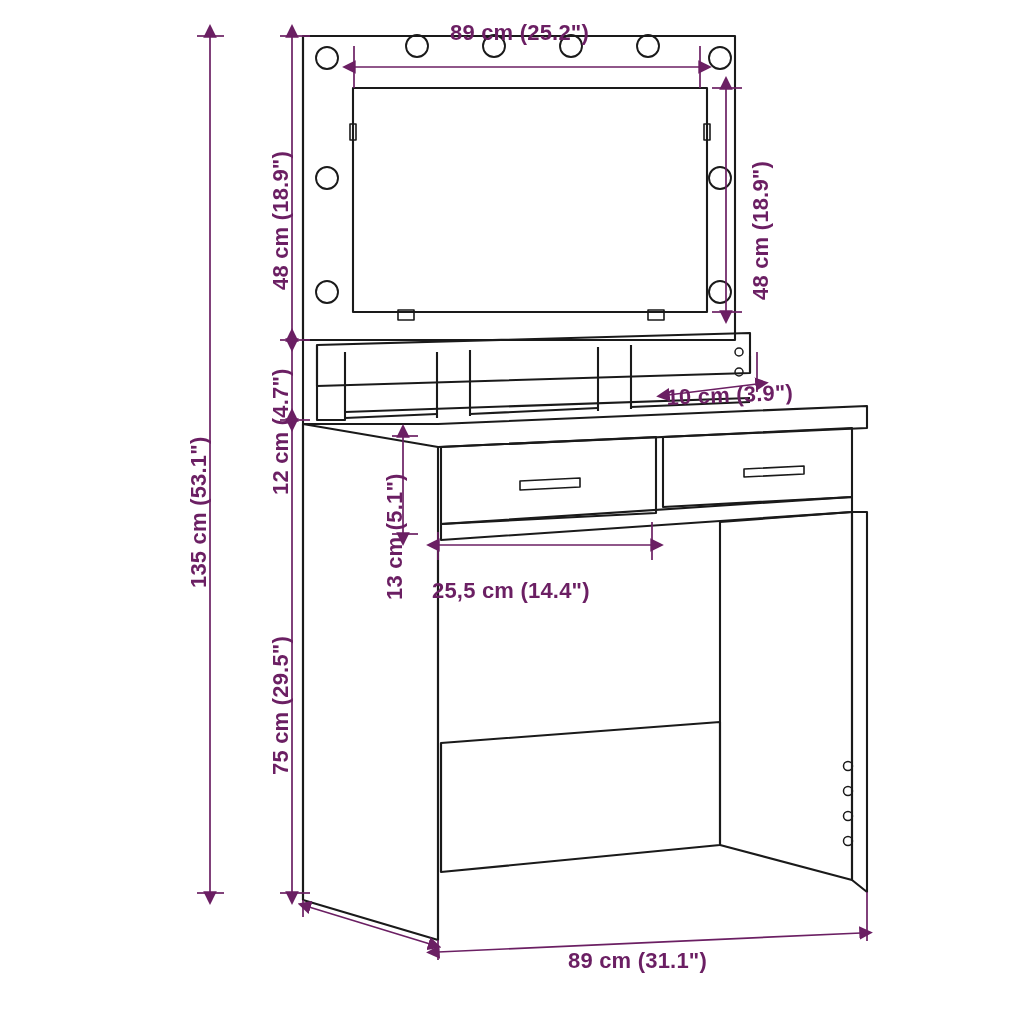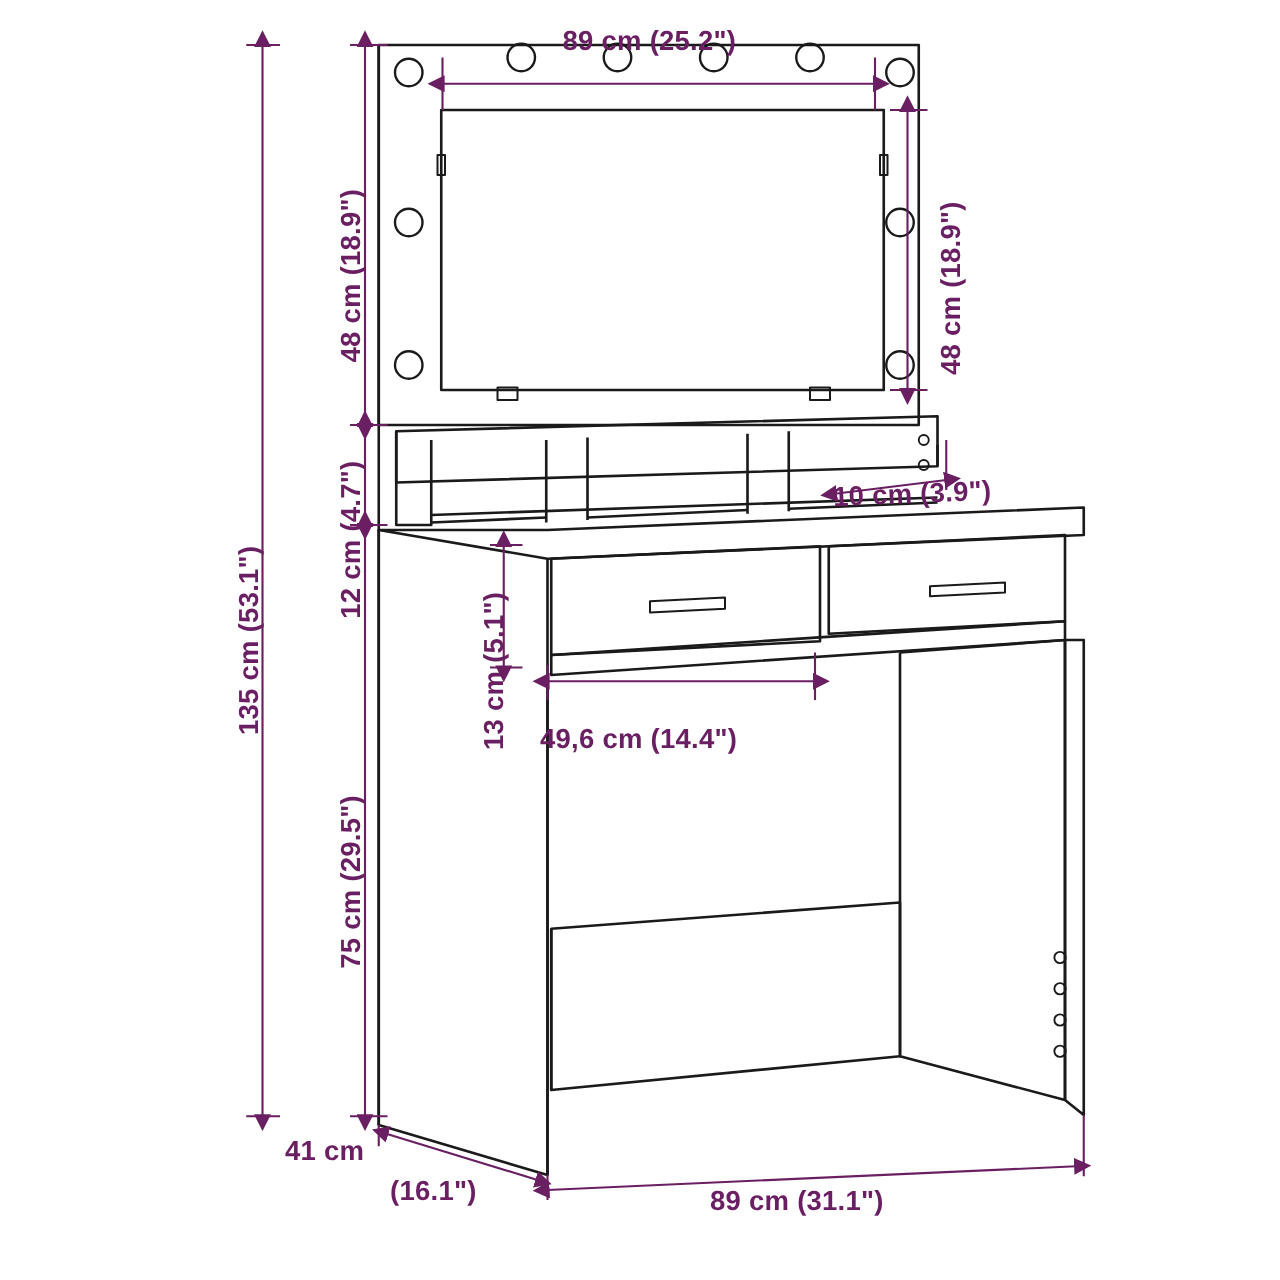--- a/index.html
+++ b/index.html
@@ -182,37 +182,33 @@
     <span>10 cm</span>
     <span>(3.9")</span>
   </div>
 
   <div class="dim-label rot" style="left:382px; top:600px; font-size:22px; transform:rotate(-90deg);">
     <span>13 cm</span>
     <span>(5.1")</span>
   </div>
 
   <div class="dim-label" style="left:432px; top:578px; font-size:22px;">
-    <span>49,6 cm</span>
+    <span>25,5 cm</span>
     <span>(14.4")</span>
   </div>
 
   <div class="dim-label rot" style="left:186px; top:588px; font-size:22px; transform:rotate(-90deg);">
     <span>135 cm</span>
     <span>(53.1")</span>
   </div>
 
   <div class="dim-label rot" style="left:268px; top:775px; font-size:22px; transform:rotate(-90deg);">
     <span>75 cm</span>
     <span>(29.5")</span>
   </div>
 
-  <div class="dim-label" style="left:228px; top:905px; font-size:22px; text-align:left; line-height:1.45;">
-    <div><span>41 cm</span></div>
-    <div style="margin-left:84px;"><span>(16.1")</span></div>
-  </div>
 
   <div class="dim-label" style="left:568px; top:948px; font-size:22px;">
     <span>89 cm</span>
     <span>(31.1")</span>
   </div>
 
 </div>
 
 </body></html>

